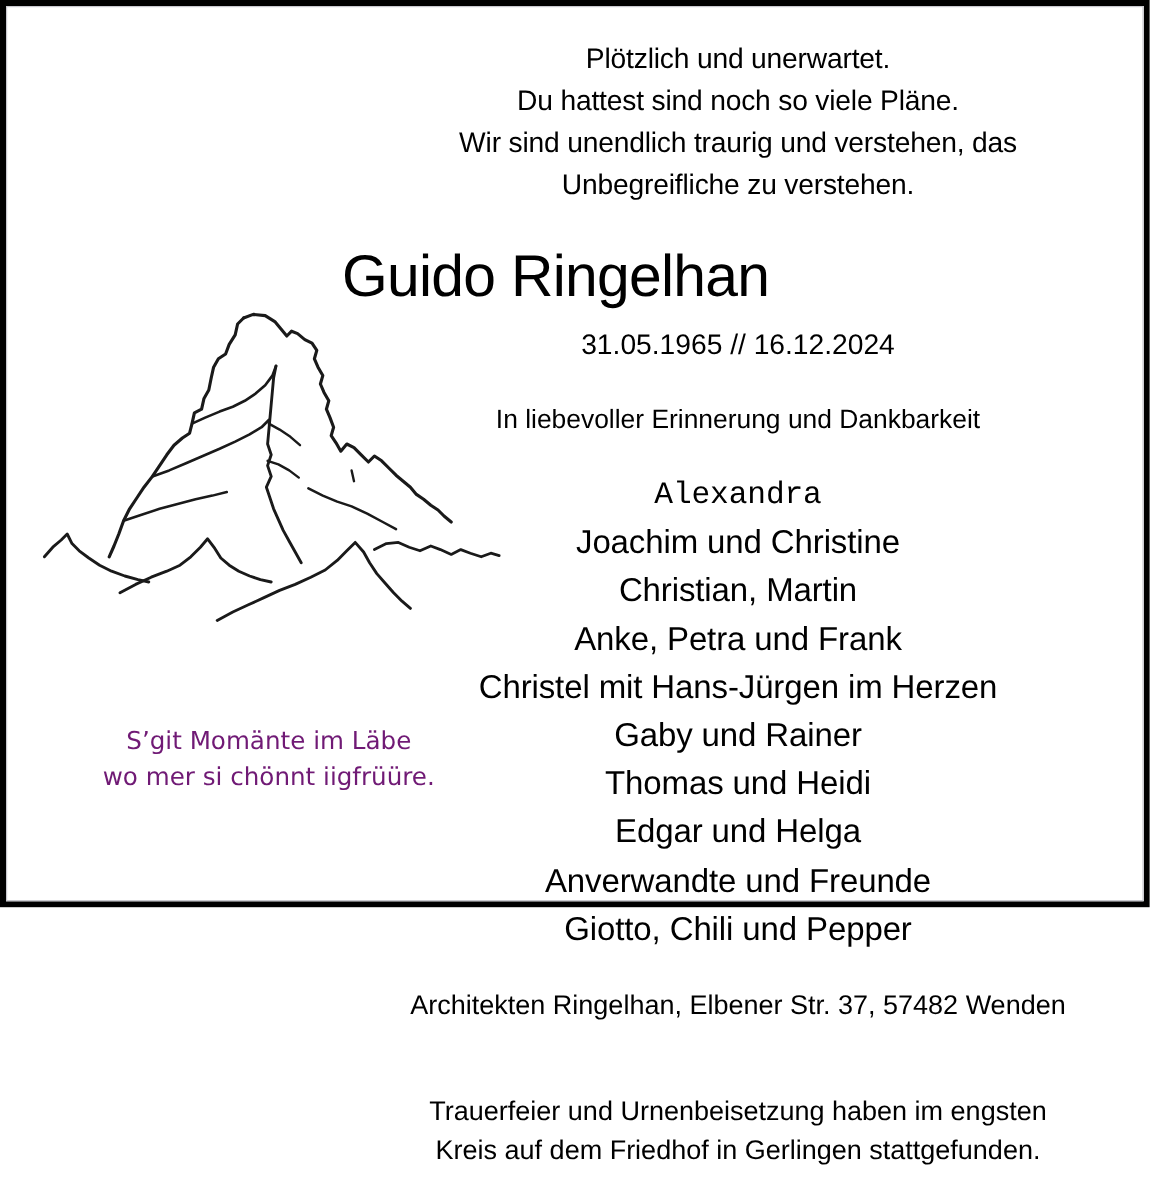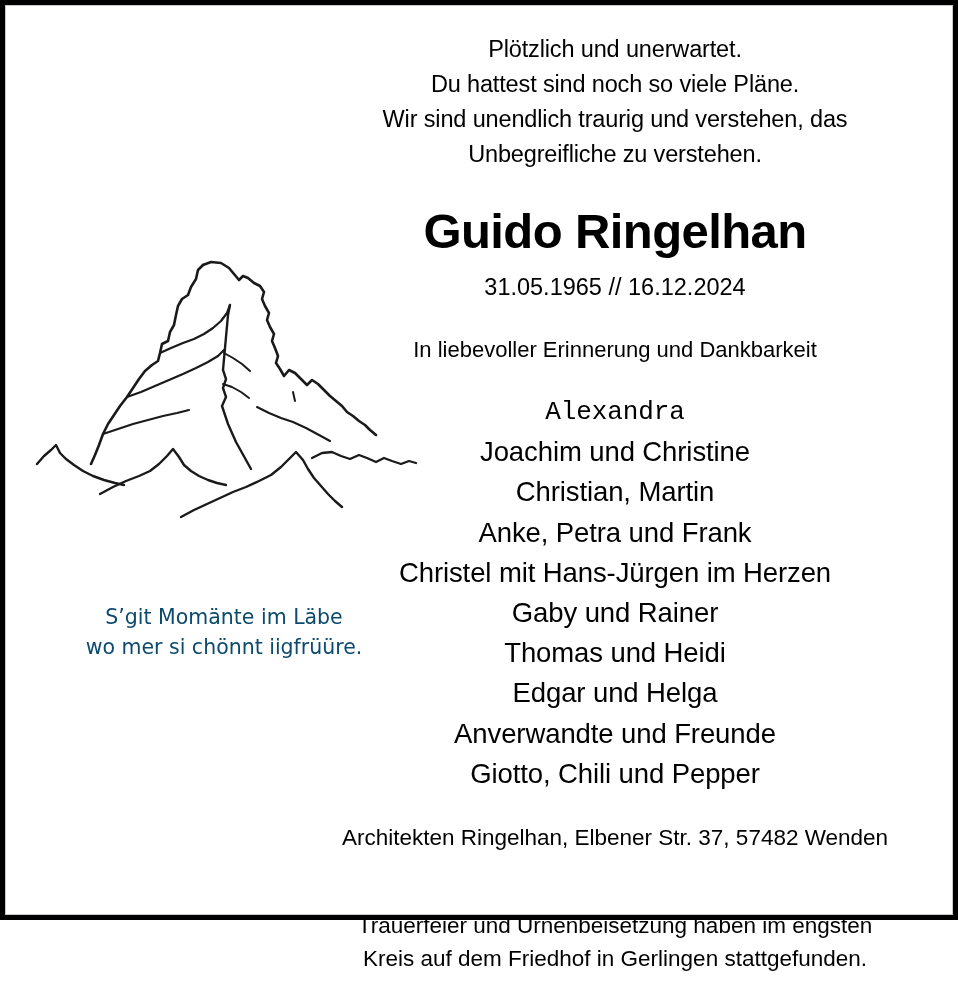--- a/index.html
+++ b/index.html
@@ -13,21 +13,21 @@
     overflow: hidden;
     font-family: "Liberation Sans", sans-serif;
     color: #000000;
   }
 
   
   .notice {
     position: relative;
     box-sizing: border-box;
     width: 958px;
-    height: 920px;
+    height: 756px;
     background: #ffffff;
     border: 5px solid #000000;
   }
   .sheet {
     position: relative;
     box-sizing: border-box;
     width: 100%;
     height: 100%;
     background: #ffffff;
     border: 1px solid #c9c9cf;
@@ -52,44 +52,44 @@
   
   .dialect {
     position: absolute;
     left: 18px;
     top: 596px;
     width: 400px;
     text-align: center;
     font-family: "DejaVu Sans", sans-serif;
     font-size: 20.5px;
     line-height: 30px;
-    color: #0c4a6e;
+    color: #701a75;
   }
   .dialect div { white-space: nowrap; }
 
   
   .verse {
     position: absolute;
     left: 279px;
     top: 26px;
     width: 660px;
     text-align: center;
     font-size: 23.5px;
     line-height: 35px;
     letter-spacing: -0.15px;
   }
 
   .name {
     position: absolute;
     left: 279px;
     top: 196px;
     width: 660px;
-    text-align: center;
+    text-align: left;
     font-size: 49px;
-    font-weight: bold;
+    font-weight: normal;
     letter-spacing: -0.6px;
     line-height: 58px;
   }
 
   .dates {
     position: absolute;
     left: 279px;
     top: 266px;
     width: 660px;
     text-align: center;

